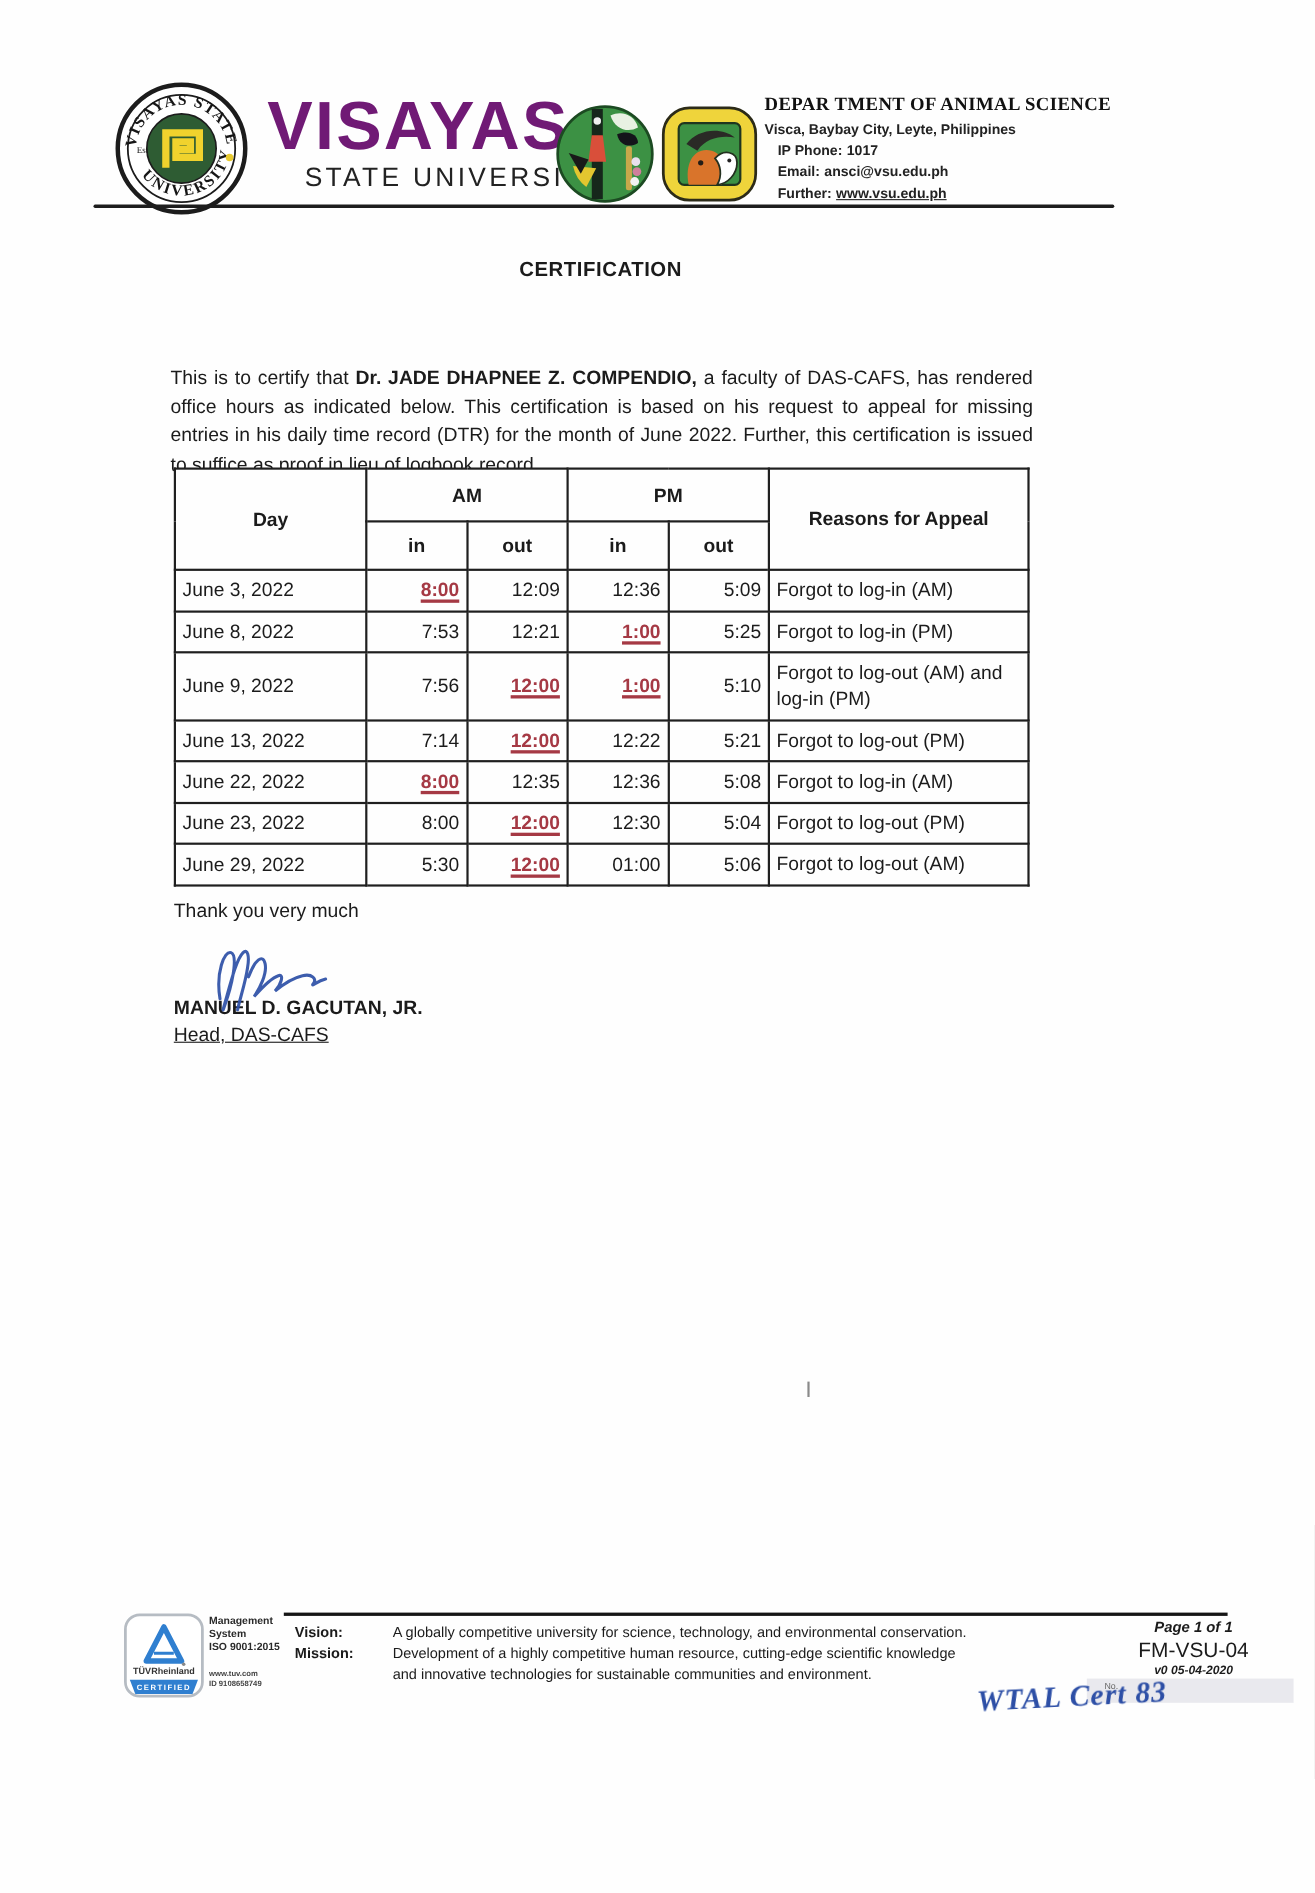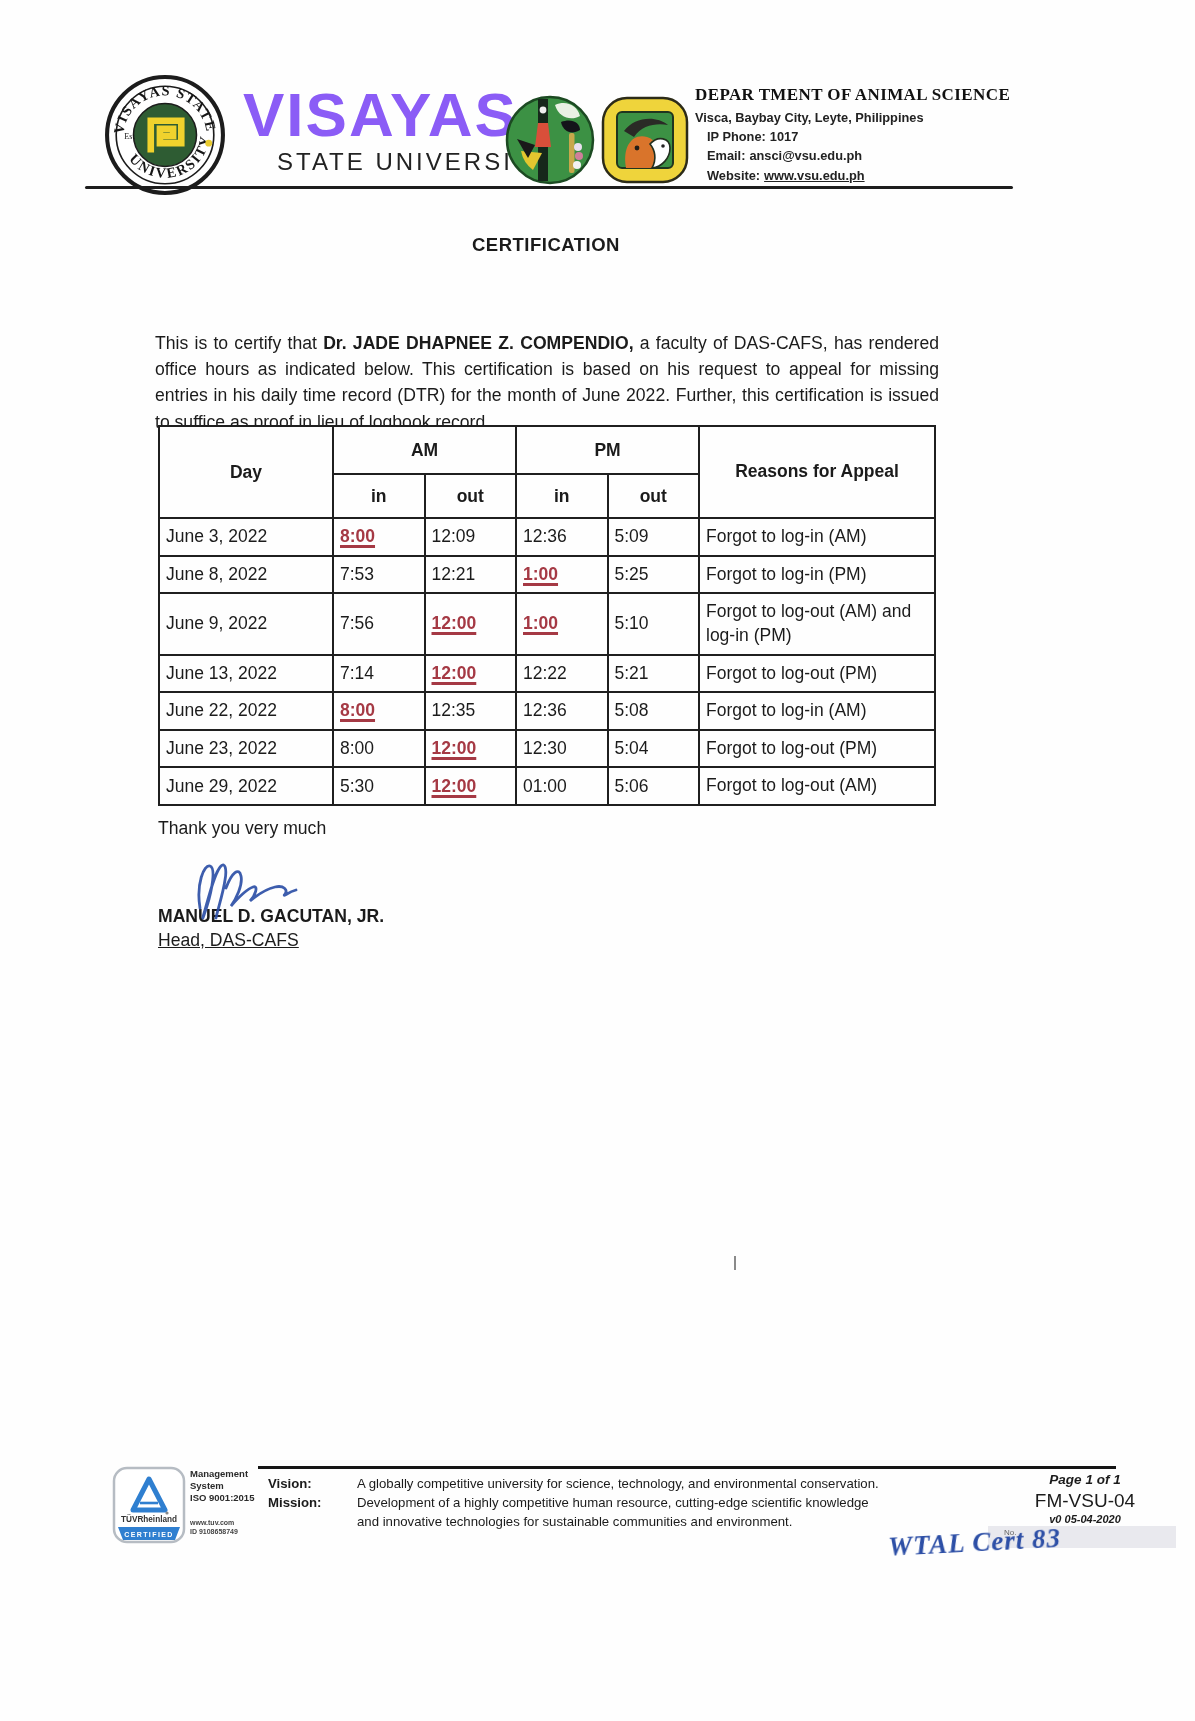--- a/index.html
+++ b/index.html
@@ -9,42 +9,42 @@
   }
   html,body{margin:0;padding:0;background:#e9e9e9;}
   .page{
     position:relative;width:1195px;height:1721px;margin:0 auto;
     background:#fefefe;overflow:hidden;color:#1b1b1b;
     font-family:"Liberation Sans",sans-serif;
   }
   
   .seal{position:absolute;left:104px;top:74px;width:122px;height:122px;}
   .wordmark{position:absolute;left:243px;top:84px;}
-  .wordmark .big{font-size:62px;font-weight:600;letter-spacing:2px;line-height:1;color:#8b5cf6;}
+  .wordmark .big{font-size:62px;font-weight:600;letter-spacing:2px;line-height:1;color:#701a75;}
   .wordmark .small{font-size:24px;font-weight:400;letter-spacing:3px;color:#222;margin-top:2px;padding-left:34px;}
   .logo-ca{position:absolute;left:505px;top:95px;width:90px;height:90px;}
   .logo-animal{position:absolute;left:600px;top:95px;width:90px;height:90px;}
   .dept{position:absolute;left:695px;top:85px;width:330px;}
   .dept .dept-name{font-family:"Liberation Serif",serif;font-weight:700;font-size:17px;letter-spacing:.4px;color:#111;margin-bottom:3px;}
   .dept .dept-line{font-size:12.8px;font-weight:700;color:#222;line-height:1.5;}
   .dept .lbl{margin-right:4px;padding-left:12px;}
   .dept .website-url{text-decoration:underline;}
   .header-rule{position:absolute;left:85px;top:186px;width:928px;height:3px;background:var(--line-black);border-radius:2px;}
   
   .doc-title{position:absolute;left:155px;top:234px;width:782px;text-align:center;font-size:18.5px;font-weight:700;letter-spacing:.5px;}
   .body-par{position:absolute;left:155px;top:312px;width:784px;font-size:17.6px;line-height:1.5;text-align:justify;}
   .body-par .b{font-weight:700;}
   
   .dtr-table{position:absolute;left:158px;top:425px;width:778px;border-collapse:collapse;table-layout:fixed;font-size:17.5px;}
   .dtr-table th,.dtr-table td{border:2px solid #1f1f1f;padding:6px 6px;background:#fefefe;}
   .dtr-table th{font-weight:700;text-align:center;}
   .th-ampm{height:34px;margin-top:12px;}
   .th-inout{height:30px;}
   .c-day{width:160px;text-align:left;padding-left:10px;}
-  .c-time{width:98px;text-align:left;}
+  .c-time{width:98px;text-align:right;}
   .c-reason{width:222px;text-align:left;padding-left:9px;line-height:1.35;}
   .red-time{color:var(--accent-red);font-weight:700;text-decoration:underline;text-decoration-thickness:2.5px;text-underline-offset:3px;}
   
   .thanks{position:absolute;left:158px;top:818px;font-size:17.6px;}
   .signature-svg{position:absolute;left:192px;top:852px;width:160px;height:78px;z-index:2;}
   .sig-name{position:absolute;left:158px;top:906px;font-size:17.6px;font-weight:700;z-index:1;}
   .sig-title{position:absolute;left:158px;top:930px;font-size:17.6px;text-decoration:underline;}
   .stray-mark{position:absolute;left:734px;top:1256px;width:2px;height:14px;background:#8a8a8a;}
   
   .tuv-badge{position:absolute;left:112px;top:1466px;width:74px;height:84px;}
@@ -115,21 +115,21 @@
     <circle cx="37" cy="53" r="2.4" fill="#231d17"></circle>
     <path d="M50,49 C58,40 70,43 70,53 C70,63 62,72 52,73 C57,64 55,55 50,49 Z" fill="#ffffff" stroke="#23301f" stroke-width="1.6"></path>
     <circle cx="63" cy="51" r="1.8" fill="#222"></circle>
   </svg>
 
   <div class="dept">
     <div class="dept-name">DEPAR TMENT OF ANIMAL SCIENCE</div>
     <div class="dept-line">Visca, Baybay City, Leyte, Philippines</div>
     <div class="dept-line"><span class="lbl">IP Phone:</span><span>1017</span></div>
     <div class="dept-line"><span class="lbl">Email:</span><span>ansci@vsu.edu.ph</span></div>
-    <div class="dept-line"><span class="lbl">Website:</span><span class="website-url">www.vsu.edu.ph</span></div>
+    <div class="dept-line"><span class="lbl">Further:</span><span class="website-url">www.vsu.edu.ph</span></div>
   </div>
 
   <div class="header-rule"></div>
 
   <div class="doc-title">CERTIFICATION</div>
 
   <p class="body-par"><span>This is to certify that </span><span class="b">Dr. JADE DHAPNEE Z. COMPENDIO,</span><span> a faculty of DAS-CAFS, has rendered office hours as indicated below. This certification is based on his request to appeal for missing entries in his daily time record (DTR) for the month of June 2022.  Further, this certification is issued to suffice as proof in lieu of logbook record.</span></p>
 
   <table class="dtr-table">
     <thead>

